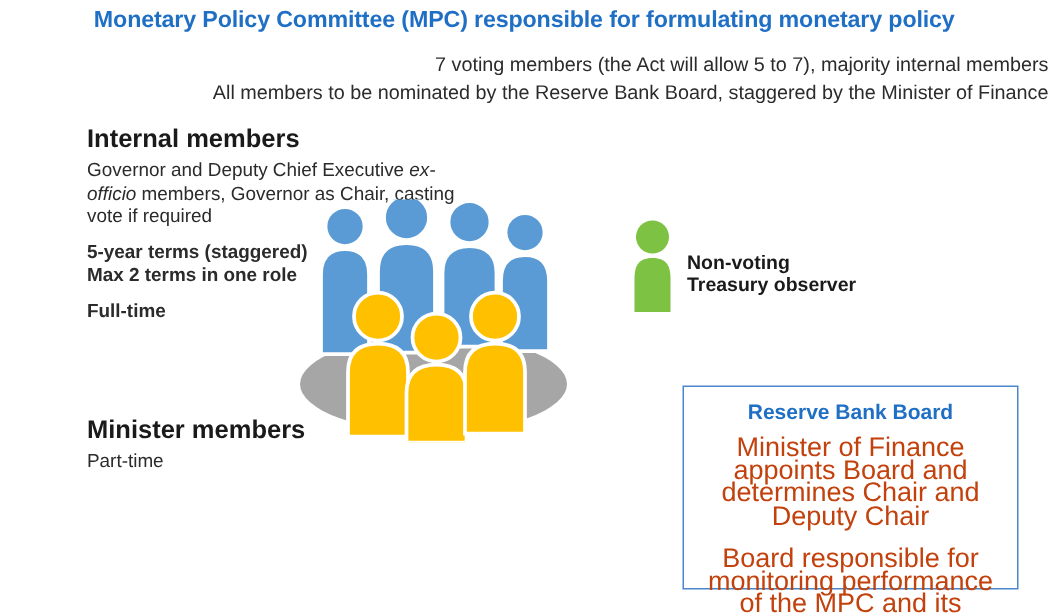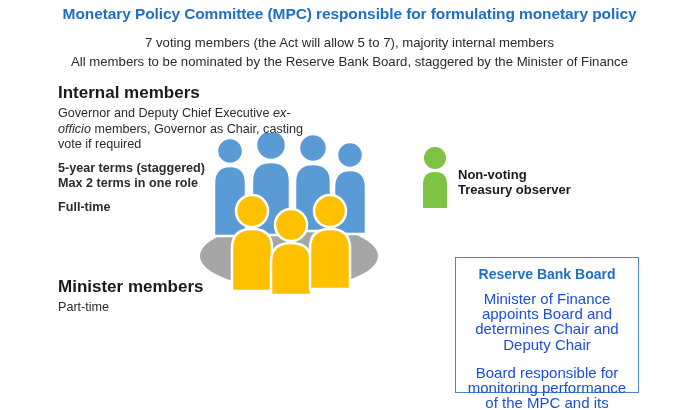--- a/index.html
+++ b/index.html
@@ -28,21 +28,21 @@
     font-size: 15.5px;
     font-weight: bold;
     color: #1F6FC4;
     letter-spacing: -0.1px;
   }
   .subtitle-block {
     position: absolute;
     left: 0;
     top: 33px;
     width: 699px;
-    text-align: center;
+    text-align: right;
     color: #2b2b2b;
     font-size: 13.2px;
     line-height: 19px;
   }
 
   
   .block-head {
     font-size: 17px;
     font-weight: bold;
     color: #1a1a1a;
@@ -102,37 +102,37 @@
     font-weight: bold;
     color: #1a1a1a;
     line-height: 15px;
   }
 
   
   #rbb-box {
     position: absolute;
     left: 455px;
     top: 257px;
-    width: 184px;
+    width: 224px;
     height: 136px;
     border: 1.5px solid #4A86C8;
     background: #ffffff;
     box-sizing: border-box;
     text-align: center;
   }
   #rbb-box .rbb-title {
     margin: 8px 0 0 0;
     font-size: 14px;
     font-weight: bold;
     color: #1F6FC4;
   }
   #rbb-box .rbb-para {
     margin: 9px 8px 0 8px;
-    font-size: 15px;
-    color: #1d4ed8;
+    font-size: 18px;
+    color: #c2410c;
     line-height: 15.2px;
   }
   #rbb-box .rbb-para.second { margin-top: 13px; }
 </style>
 </head>
 <body>
 
 <div id="canvas">
 
   <div class="title">Monetary Policy Committee (MPC) responsible for formulating monetary policy</div>

